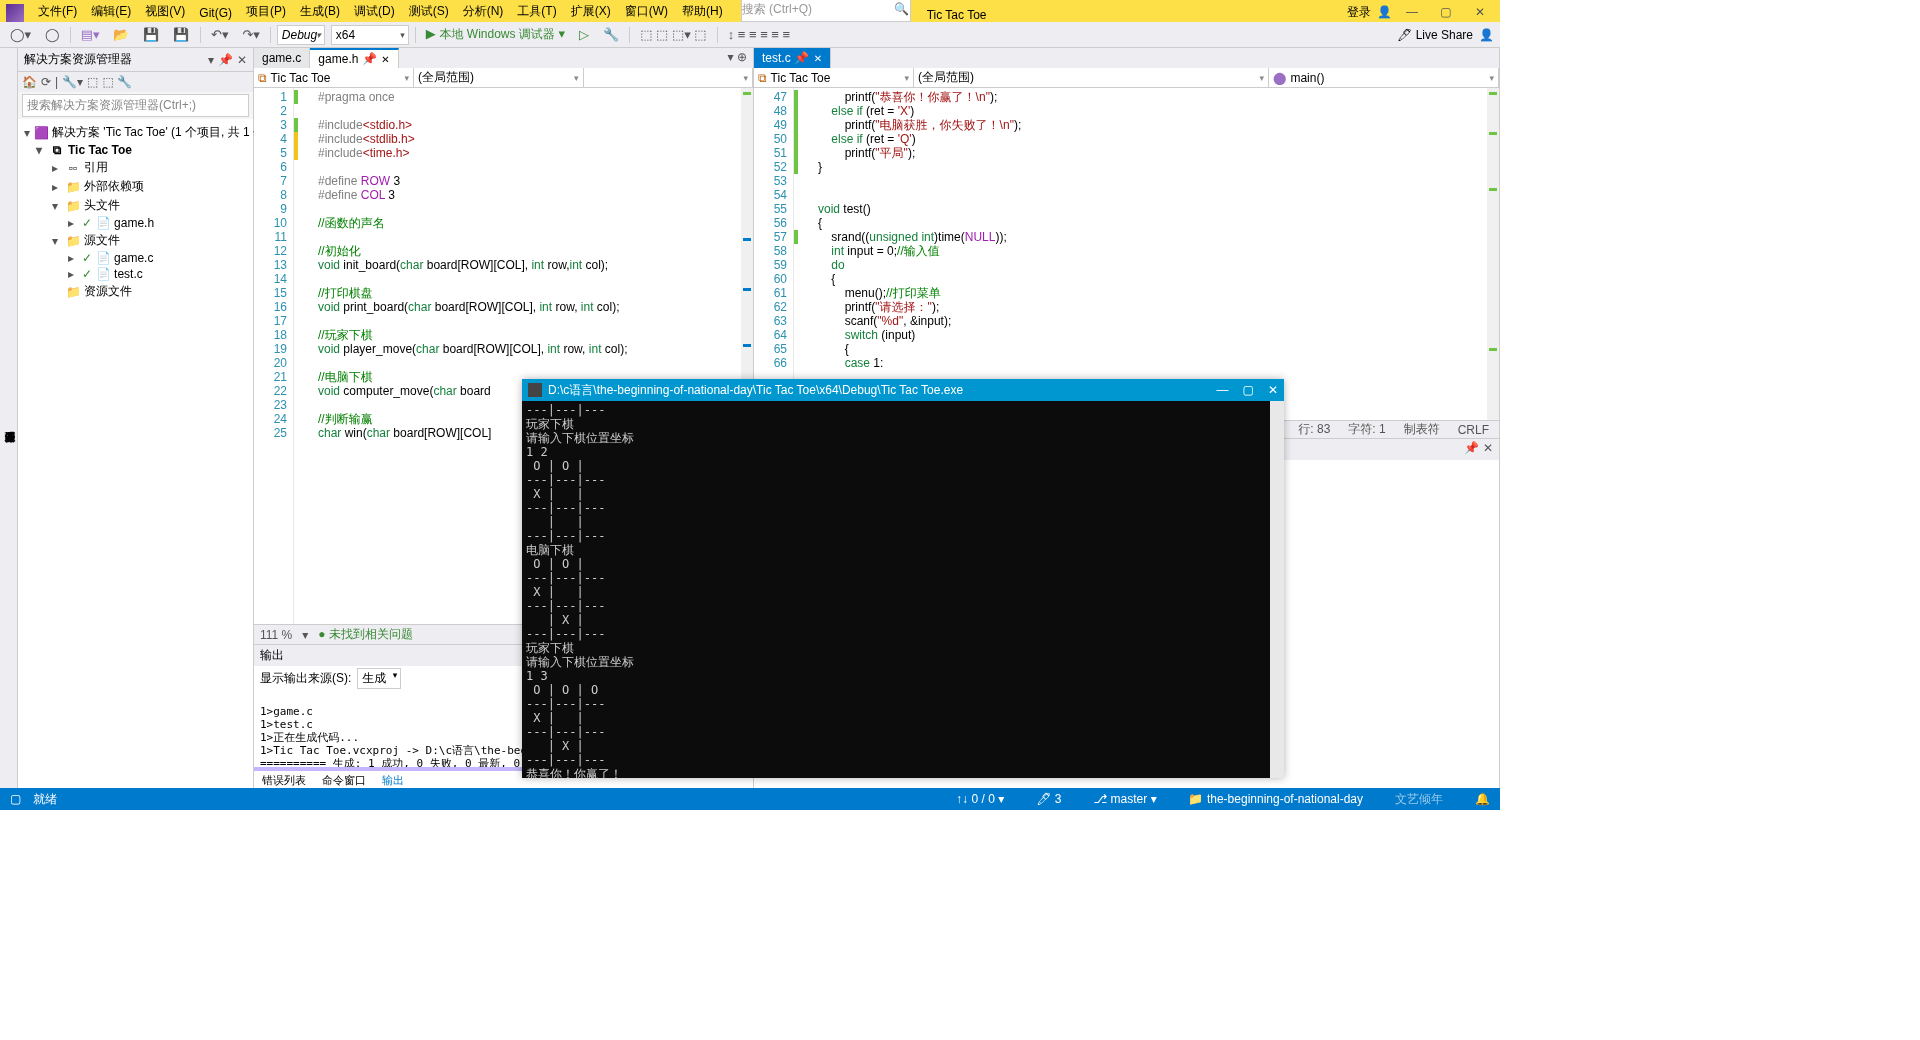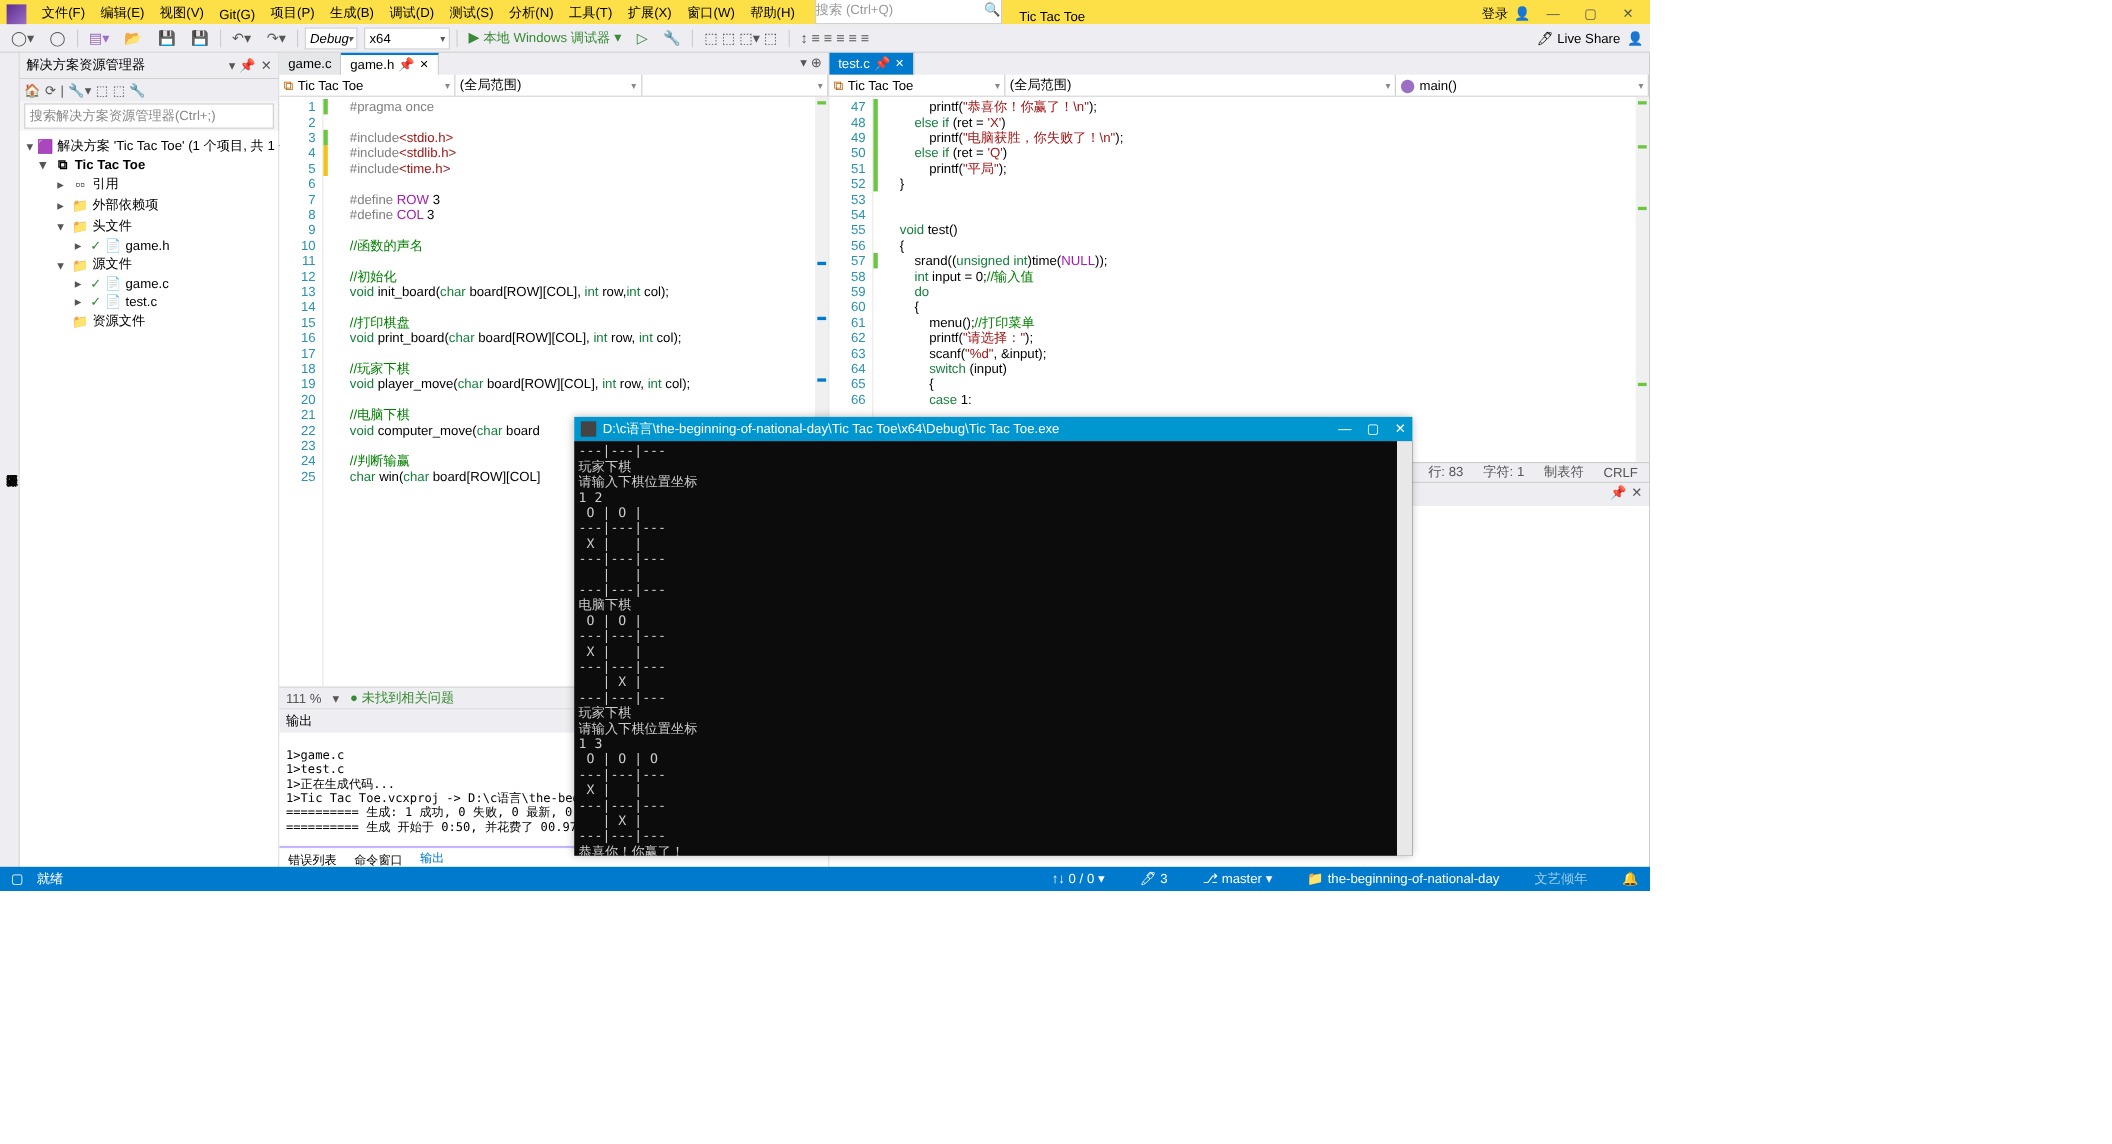--- a/index.html
+++ b/index.html
@@ -89,21 +89,21 @@
 .zoom-bar { height: 20px; display: flex; align-items: center; padding: 0 6px; gap: 10px; background: #eeeef2; border-top: 1px solid #ccc; font-size: 11px; color: #555; }
 .zoom-bar .status-ok { color: #388a34; }
 
 
 .output { height: 148px; display: flex; flex-direction: column; background: #fff; border-top: 1px solid #ccc; }
 .out-title { background: #eeeef2; padding: 2px 6px; display: flex; }
 .out-tb { padding: 2px 6px; display: flex; align-items: center; gap: 6px; font-size: 11px; }
 .out-tb .combo { border: 1px solid #ccc; padding: 1px 14px 1px 4px; position: relative; background: #fff; }
 .out-tb .combo::after { content: "▾"; position: absolute; right: 3px; font-size: 9px; }
 .out-body { flex: 1; font-family: Consolas, monospace; font-size: 11px; padding: 2px 6px; line-height: 13px; overflow: hidden; white-space: pre; margin-top: 12px; }
-.out-tabs { display: flex; gap: 0; border-top: 2px solid #c4b5fd; align-items: center; }
+.out-tabs { display: flex; gap: 0; border-top: 4px solid #c4b5fd; }
 .out-tabs .t { padding: 2px 8px; font-size: 11px; }
 .out-tabs .t.active { border-bottom: 2px solid #007acc; color: #007acc; }
 
 
 .ed-status-right { height: 18px; background: #eeeef2; display: flex; align-items: center; justify-content: flex-end; gap: 18px; padding: 0 10px; font-size: 11px; color: #555; border-top: 1px solid #ccc; }
 
 
 .console { position: absolute; left: 522px; top: 379px; width: 762px; height: 399px; z-index: 100; box-shadow: 0 0 8px rgba(0,0,0,.3); display: flex; flex-direction: column; }
 .con-title { height: 22px; background: #0097d0; color: #fff; display: flex; align-items: center; padding: 0 6px; gap: 6px; font-size: 11px; }
 .con-title .cicon { width: 14px; height: 14px; background: #444; }
@@ -332,20 +332,24 @@
 
       <div class="output">
         <div class="out-title">
             <span>输出</span>
             <div style="margin-left:auto;display:flex;gap:4px;color:#555">
               <span>▾</span>
               <span>📌</span>
               <span>✕</span>
             </div>
           </div>
+        <div class="out-tb">
+          <span>显示输出来源(S):</span>
+          <div class="combo"><span>生成</span></div>
+        </div>
         <div class="out-body" id="out-body">1&gt;game.c
 1&gt;test.c
 1&gt;正在生成代码...
 1&gt;Tic Tac Toe.vcxproj -&gt; D:\c语言\the-beginning-of
 ========== 生成: 1 成功, 0 失败, 0 最新, 0 已跳过
 ========== 生成 开始于 0:50, 并花费了 00.974 秒</div>
         <div class="out-tabs">
           <div class="t">错误列表</div>
           <div class="t">命令窗口</div>
           <div class="t active">输出</div>

